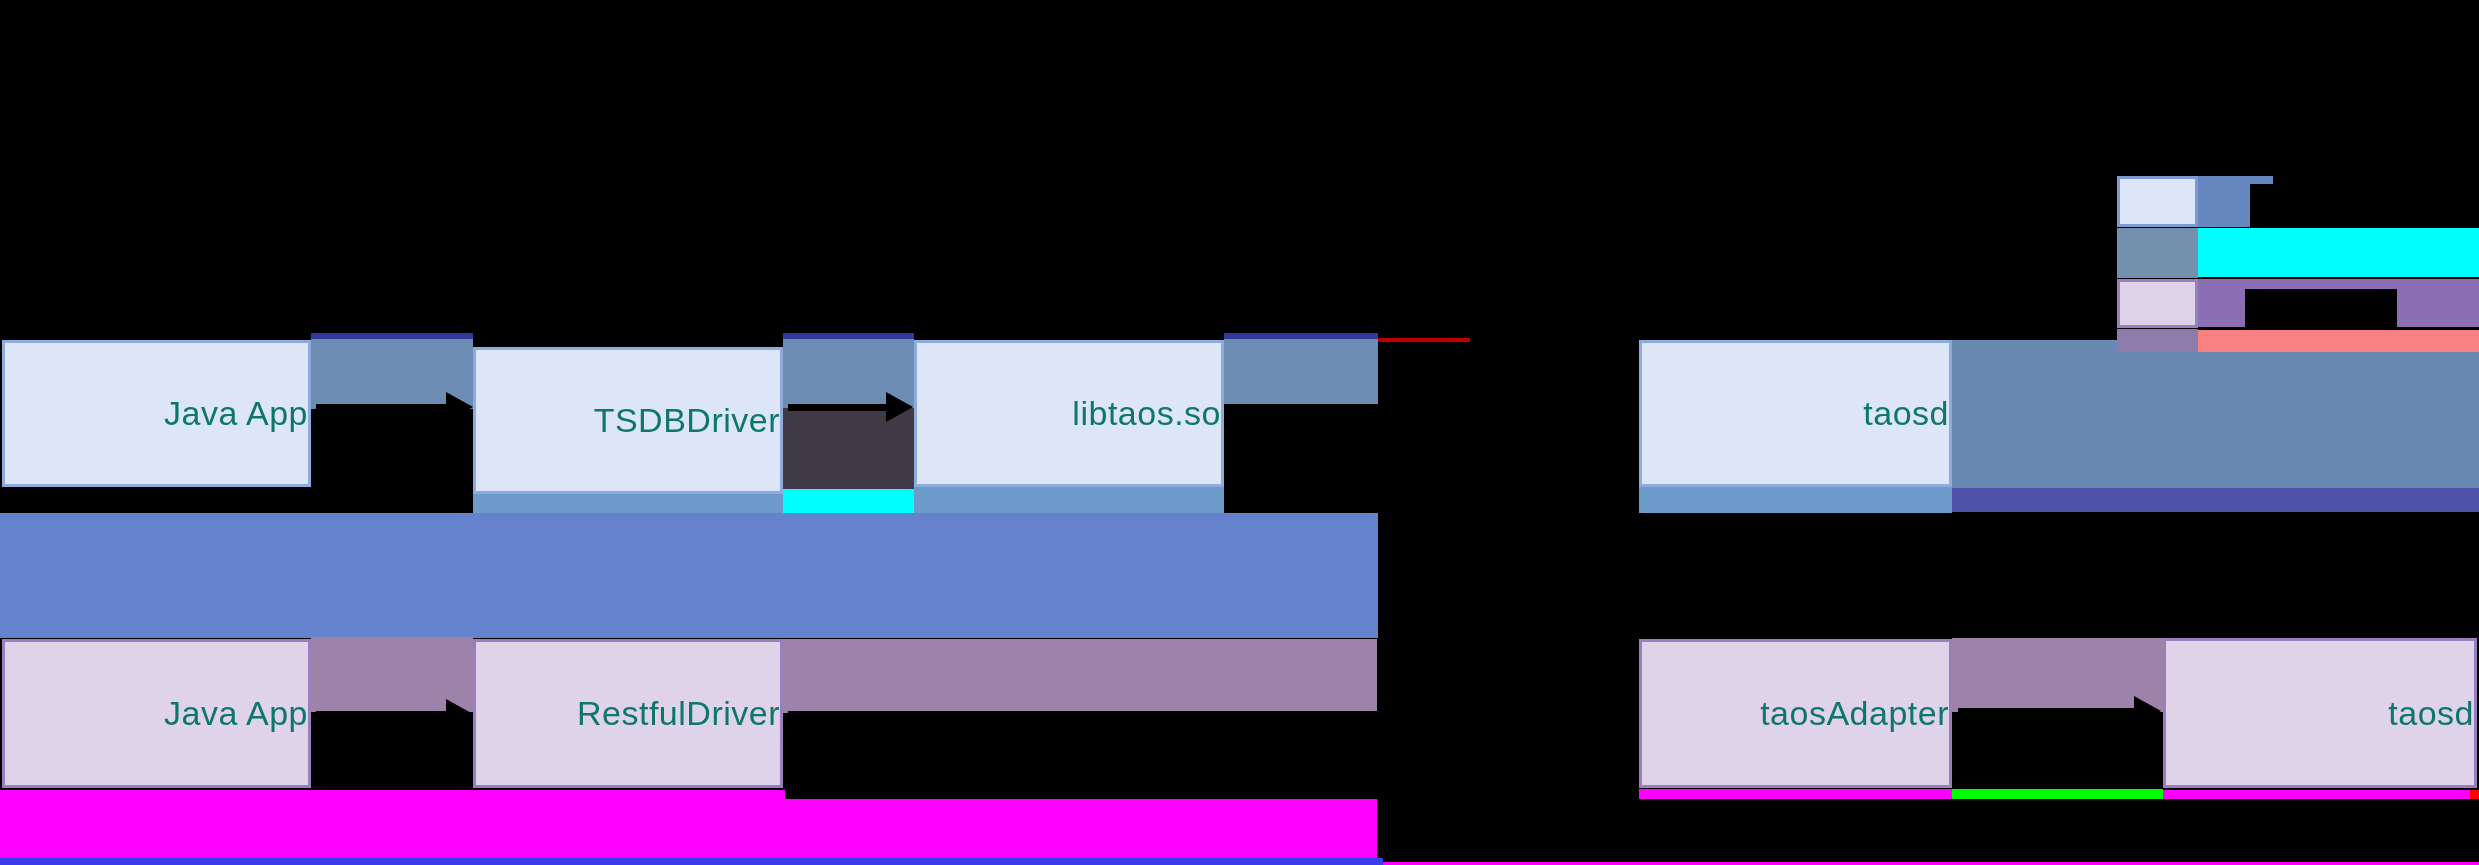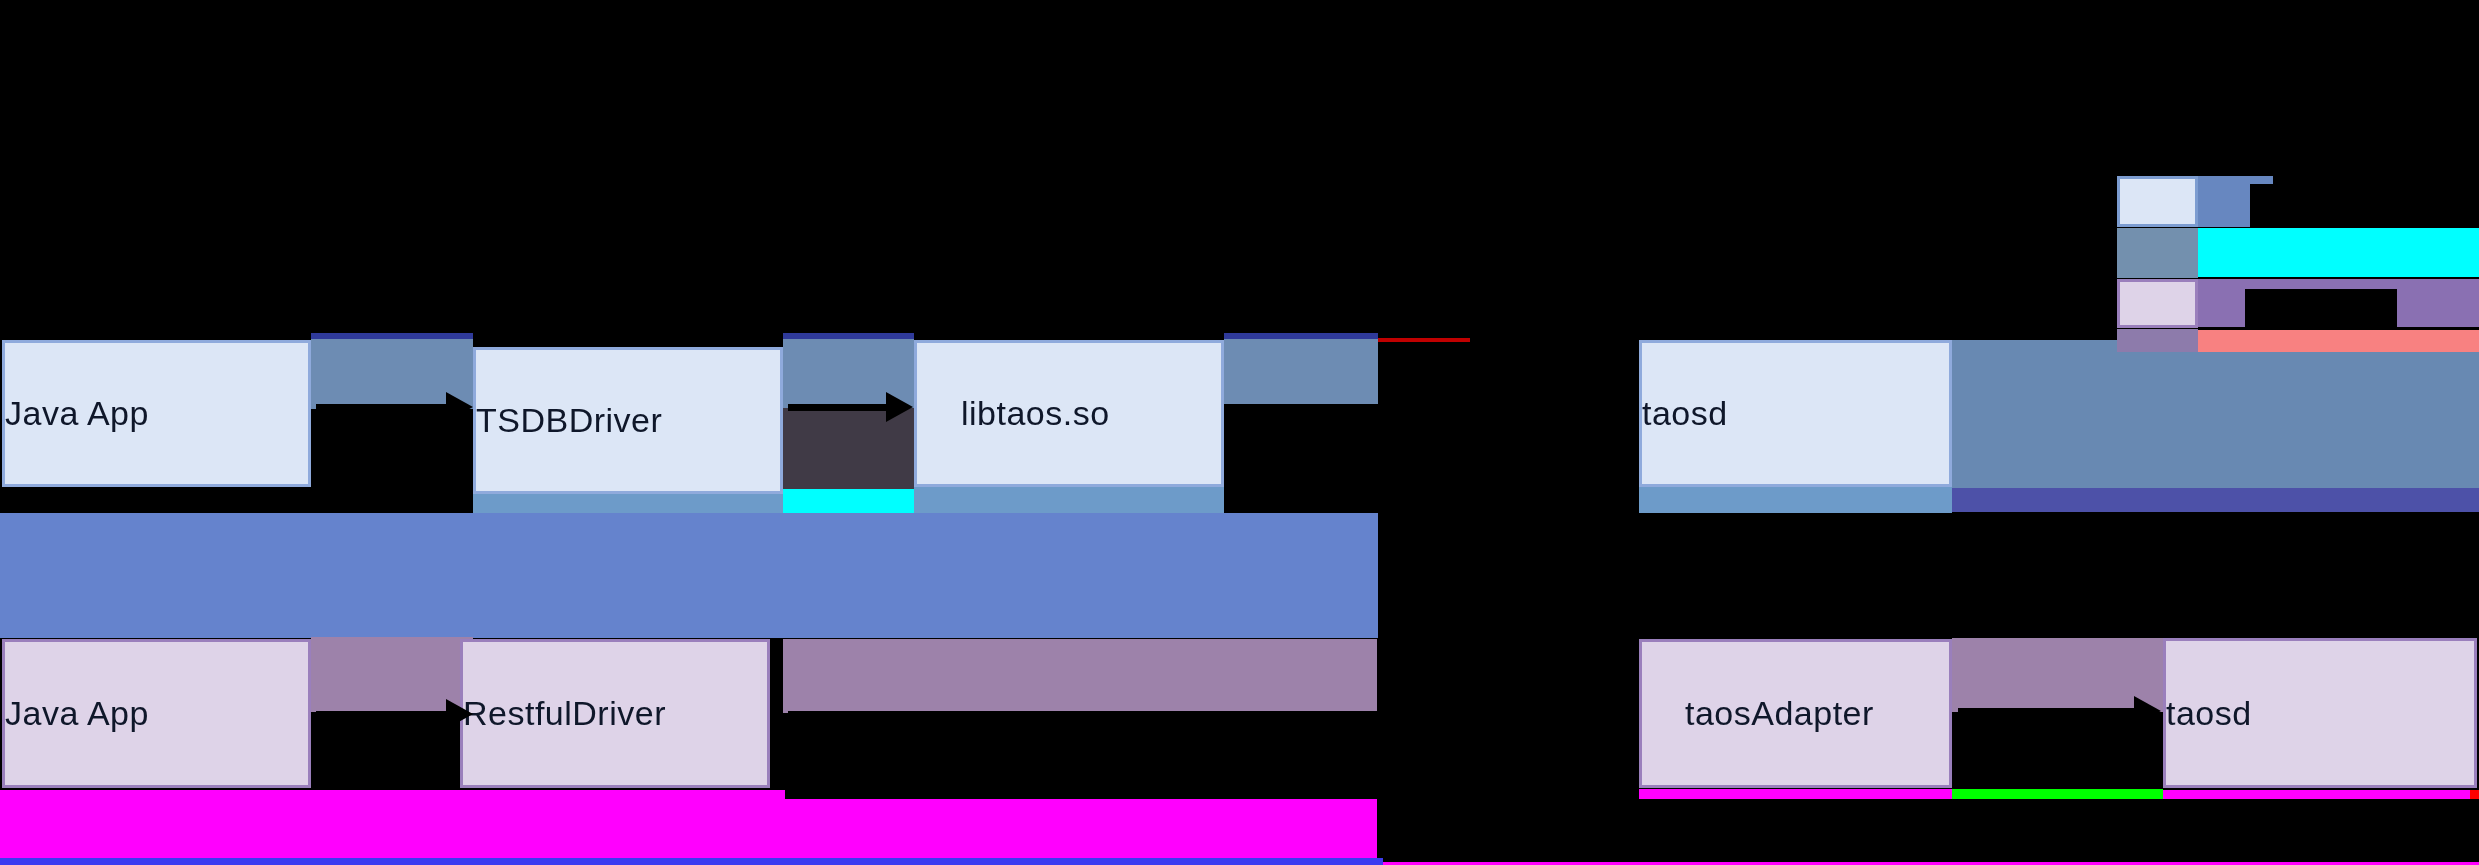--- a/index.html
+++ b/index.html
@@ -1,19 +1,19 @@
 <!DOCTYPE html>
 <html style="--box-blue-fill: #dce6f6; --box-blue-border: #8faadc; --box-purple-fill: #ded3e8; --box-purple-border: #9a7fbc; --steel-band: #6d8cb3; --steel-band-light: #6d9bc9; --cluster-band: #6889b2; --navy-edge: #2f3a9a; --jni-band: #6583cd; --mauve-band: #9d82aa; --dark-slate: #403a46; --cyan: #00ffff; --red: #fe0000; --green: #00ff00; --magenta: #ff00fe; --salmon: #f88181; --indigo: #4d51a8; --purple-band: #8a70b2; --legend-blue: #6787c0; --red-dash: #c00000; --bottom-blue: #3b3bf0;"><head>
 <meta charset="utf-8">
 <style>
   html,body{margin:0;padding:0;background:#000;}
   #stage{position:relative;width:2479px;height:865px;background:#000;overflow:hidden;
          font-family:"Liberation Sans", sans-serif;}
-  .box{position:absolute;display:flex;align-items:center;justify-content:flex-start;
-       box-sizing:border-box;color:#0f172a;font-size:34px;letter-spacing:0.5px;}
+  .box{position:absolute;display:flex;align-items:center;justify-content:flex-end;
+       box-sizing:border-box;color:#0f766e;font-size:34px;letter-spacing:0.5px;}
   .box.blue{background:var(--box-blue-fill);border:3px solid var(--box-blue-border);}
   .box.purple{background:var(--box-purple-fill);border:3px solid var(--box-purple-border);}
   .band{position:absolute;}
   .arrow-line{position:absolute;background:#000;}
   .arrow-head{position:absolute;width:0;height:0;
               border-top:15px solid transparent;border-bottom:15px solid transparent;
               border-left:27px solid #000;}
   .steel{background:var(--steel-band);}
   .steel-light{background:var(--steel-band-light);}
   .navy{background:var(--navy-edge);}
@@ -80,21 +80,21 @@
 
   <div class="band mauve" style="left:311px;top:637px;width:162px;height:75px;"></div>
 
   <div class="band mauve" style="left:783px;top:639px;width:594px;height:74px;"></div>
 
   <div class="band mauve" style="left:1952px;top:638px;width:211px;height:74px;"></div>
 
   <div class="box purple" style="left:2px;top:639px;width:309px;height:149px;">
     <span>Java App</span>
   </div>
-  <div class="box purple" style="left:460px;top:639px;width:310px;height:149px;">
+  <div class="box purple" style="left:473px;top:639px;width:310px;height:149px;">
     <span>RestfulDriver</span>
   </div>
   <div class="box purple" style="left:1639px;top:639px;width:313px;height:149px;padding-left:43px;">
     <span>taosAdapter</span>
   </div>
   <div class="box purple" style="left:2163px;top:638px;width:314px;height:150px;">
     <span>taosd</span>
   </div>
 
   <div class="arrow-line" style="left:316px;top:711px;width:132px;height:7px;"></div>

